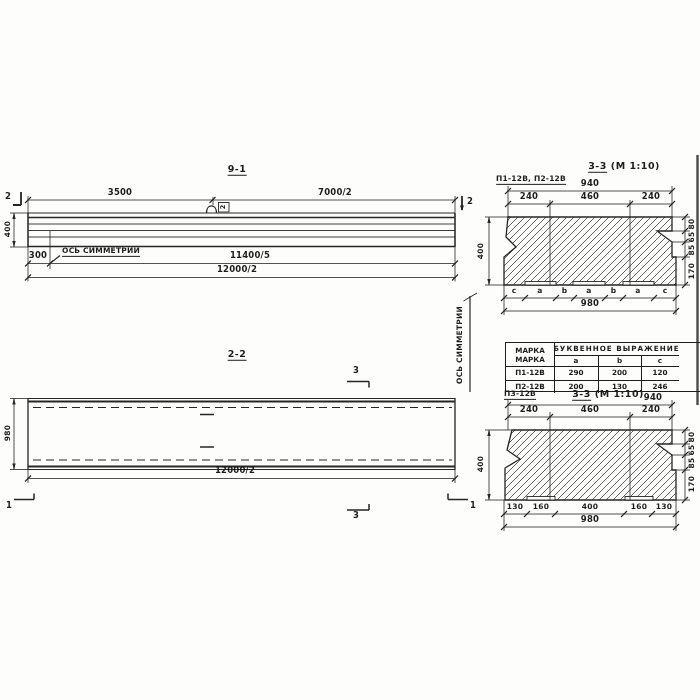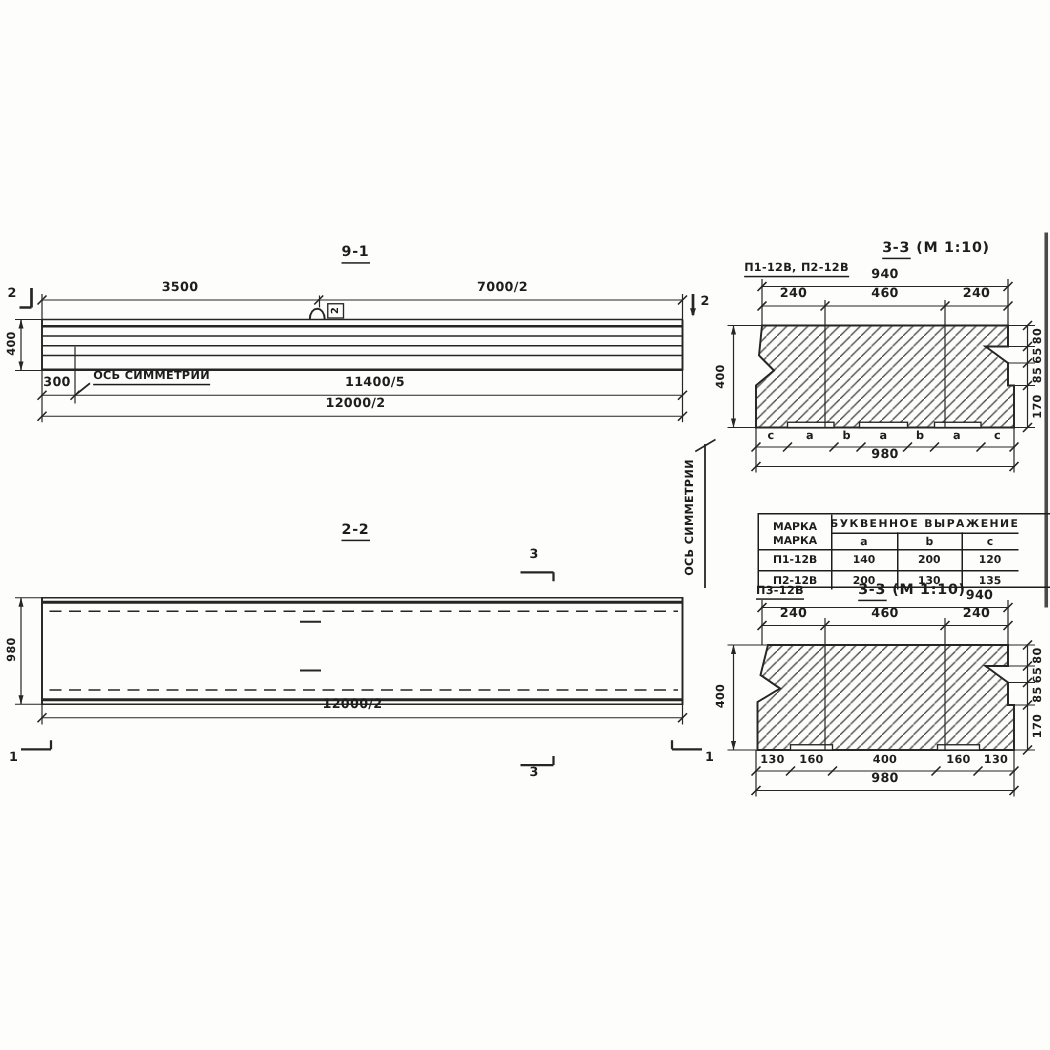--- a/index.html
+++ b/index.html
@@ -178,27 +178,27 @@
   <div class="tline" style="left:48px;top:12px;width:125px;height:1px"></div>
   <div class="tline" style="left:0;top:23px;width:173px;height:1px"></div>
   <div class="tline" style="left:0;top:36.5px;width:173px;height:1px"></div>
   <div class="cell" style="left:24px;top:8px">МАРКА</div>
   <div class="cell" style="left:24px;top:17px">МАРКА</div>
   <div class="cell" style="left:110.5px;top:6px;letter-spacing:1px">БУКВЕННОЕ ВЫРАЖЕНИЕ</div>
   <div class="cell" style="left:70px;top:17.5px">a</div>
   <div class="cell" style="left:113.5px;top:17.5px">b</div>
   <div class="cell" style="left:154px;top:17.5px">c</div>
   <div class="cell" style="left:24px;top:30px">П1-12В</div>
-  <div class="cell" style="left:70px;top:30px">140</div>
+  <div class="cell" style="left:70px;top:30px">290</div>
   <div class="cell" style="left:113.5px;top:30px">200</div>
   <div class="cell" style="left:154px;top:30px">120</div>
   <div class="cell" style="left:24px;top:43.5px">П2-12В</div>
   <div class="cell" style="left:70px;top:43.5px">200</div>
   <div class="cell" style="left:113.5px;top:43.5px">130</div>
-  <div class="cell" style="left:154px;top:43.5px">135</div>
+  <div class="cell" style="left:154px;top:43.5px">246</div>
 </div>
 
 <div class="lbl sm ul" style="left:520px;top:395px">П3-12В</div>
 <div class="lbl ttl" style="left:608px;top:394px">
   <span class="ul">3-3</span><span class="gap">(М 1:10)</span>
 </div>
 <div class="lbl" style="left:653px;top:398px">940</div>
 <div class="lbl" style="left:529px;top:410px">240</div>
 <div class="lbl" style="left:590px;top:410px">460</div>
 <div class="lbl" style="left:651px;top:410px">240</div>

